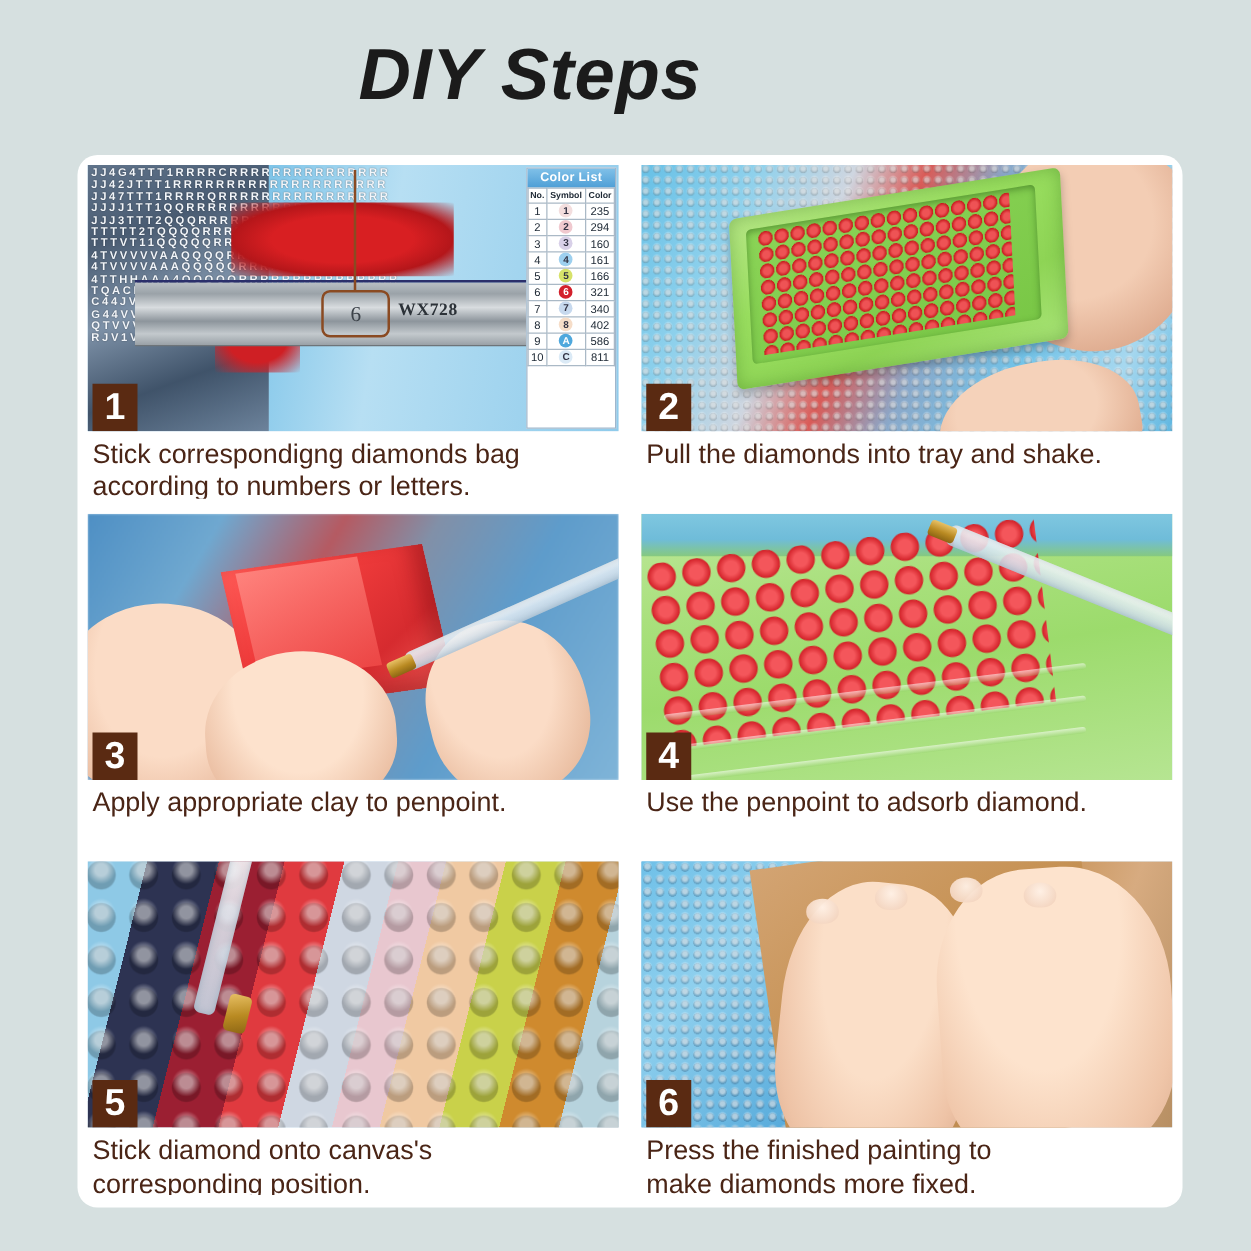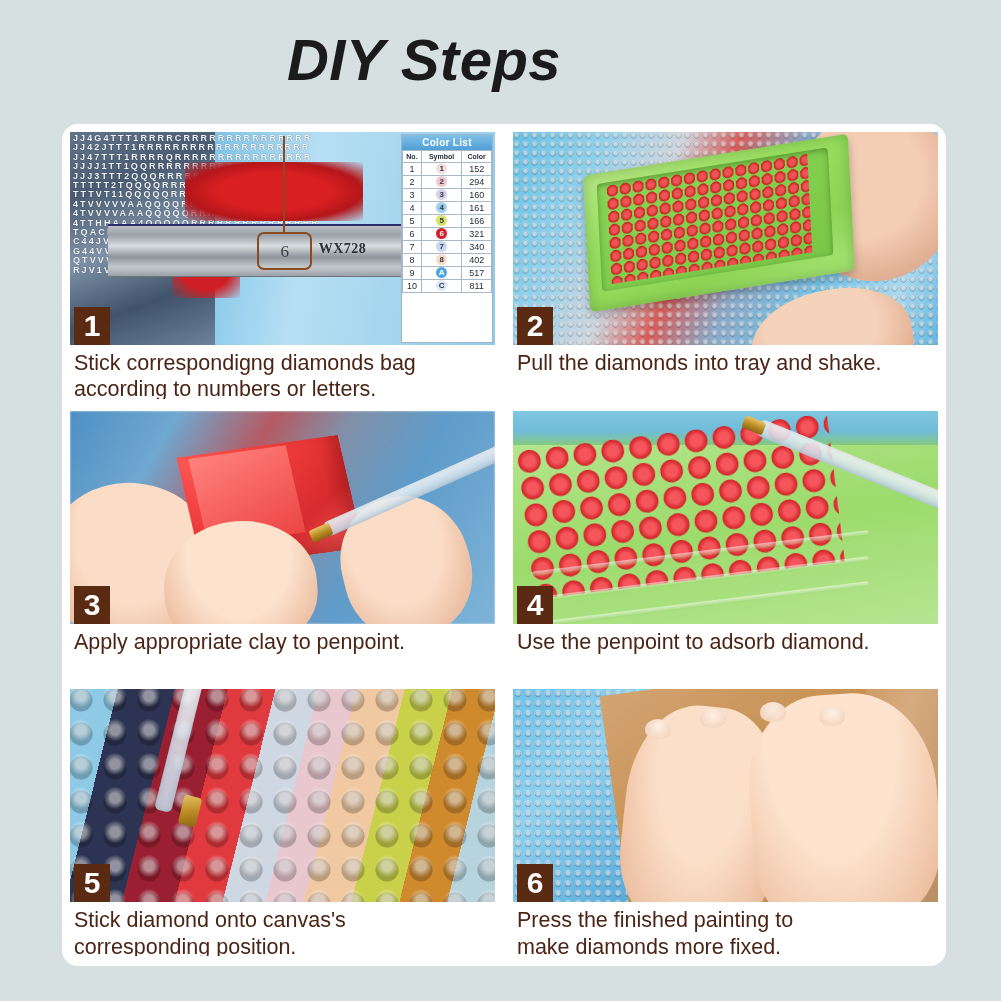--- a/index.html
+++ b/index.html
@@ -91,21 +91,21 @@
   .p1bagnum { position:absolute; left:44%; top:48%; width:13%; height:17%;
     display:flex; align-items:center; justify-content:center;
     color:#3c4249; font-size:17px; font-family:"Liberation Serif", serif;
   }
   .p1bagcode { position:absolute; left:58.5%; top:51%;
     color:#2c3238; font-size:14px; font-family:Liberation Serif, serif; font-weight:bold;
     letter-spacing:.5px;
   }
   .p1leader { position:absolute; left:50%; top:2%; width:2px; height:45%;
     background:#8a4a22; }
-  .p1table { position:absolute; right:2px; top:2px; width:92px; bottom:2px;
+  .p1table { position:absolute; right:2px; top:2px; width:72px; bottom:2px;
     background:#ffffff; border:1px solid #9fb6cc; }
   .p1thead { background:linear-gradient(180deg,#7fc0e8,#4f9fd6); color:#ffffff;
     font-size:10px; font-weight:bold; text-align:center; padding:2px 0; letter-spacing:.3px; }
   .p1tbl { width:100%; border-collapse:collapse; font-size:9px; color:#1c2733;
     font-family:"Liberation Sans", sans-serif; }
   .p1tbl th, .p1tbl td { border:1px solid #aab9c6; text-align:center; padding:0.5px 0; height:11.5px; }
   .p1tbl th { font-size:7px; font-weight:bold; background:#ffffff; }
   .p1tbl td.sym { font-weight:bold; }
   .symdot { display:inline-block; width:11px; height:11px; border-radius:50%; line-height:11px;
     font-size:8px; color:#fff; }
@@ -273,21 +273,21 @@
                 <tr>
                   <th>No.</th>
                   <th>Symbol</th>
                   <th>Color</th>
                 </tr>
               </thead>
               <tbody>
                   <tr>
                     <td>1</td>
                     <td class="sym"><span class="symdot" style="background: rgb(243, 222, 222); color: rgb(51, 51, 68);">1</span></td>
-                    <td>152</td>
+                    <td>235</td>
                   </tr>
                   <tr>
                     <td>2</td>
                     <td class="sym"><span class="symdot" style="background: rgb(240, 201, 207); color: rgb(51, 51, 68);">2</span></td>
                     <td>294</td>
                   </tr>
                   <tr>
                     <td>3</td>
                     <td class="sym"><span class="symdot" style="background: rgb(216, 208, 232); color: rgb(51, 51, 68);">3</span></td>
                     <td>160</td>
@@ -313,21 +313,21 @@
                     <td>340</td>
                   </tr>
                   <tr>
                     <td>8</td>
                     <td class="sym"><span class="symdot" style="background: rgb(246, 221, 200); color: rgb(51, 51, 68);">8</span></td>
                     <td>402</td>
                   </tr>
                   <tr>
                     <td>9</td>
                     <td class="sym"><span class="symdot" style="background: rgb(79, 168, 221); color: rgb(255, 255, 255);">A</span></td>
-                    <td>517</td>
+                    <td>586</td>
                   </tr>
                   <tr>
                     <td>10</td>
                     <td class="sym"><span class="symdot" style="background: rgb(219, 234, 246); color: rgb(51, 51, 68);">C</span></td>
                     <td>811</td>
                   </tr>
                 </tbody>
             </table>
           </div>
 

